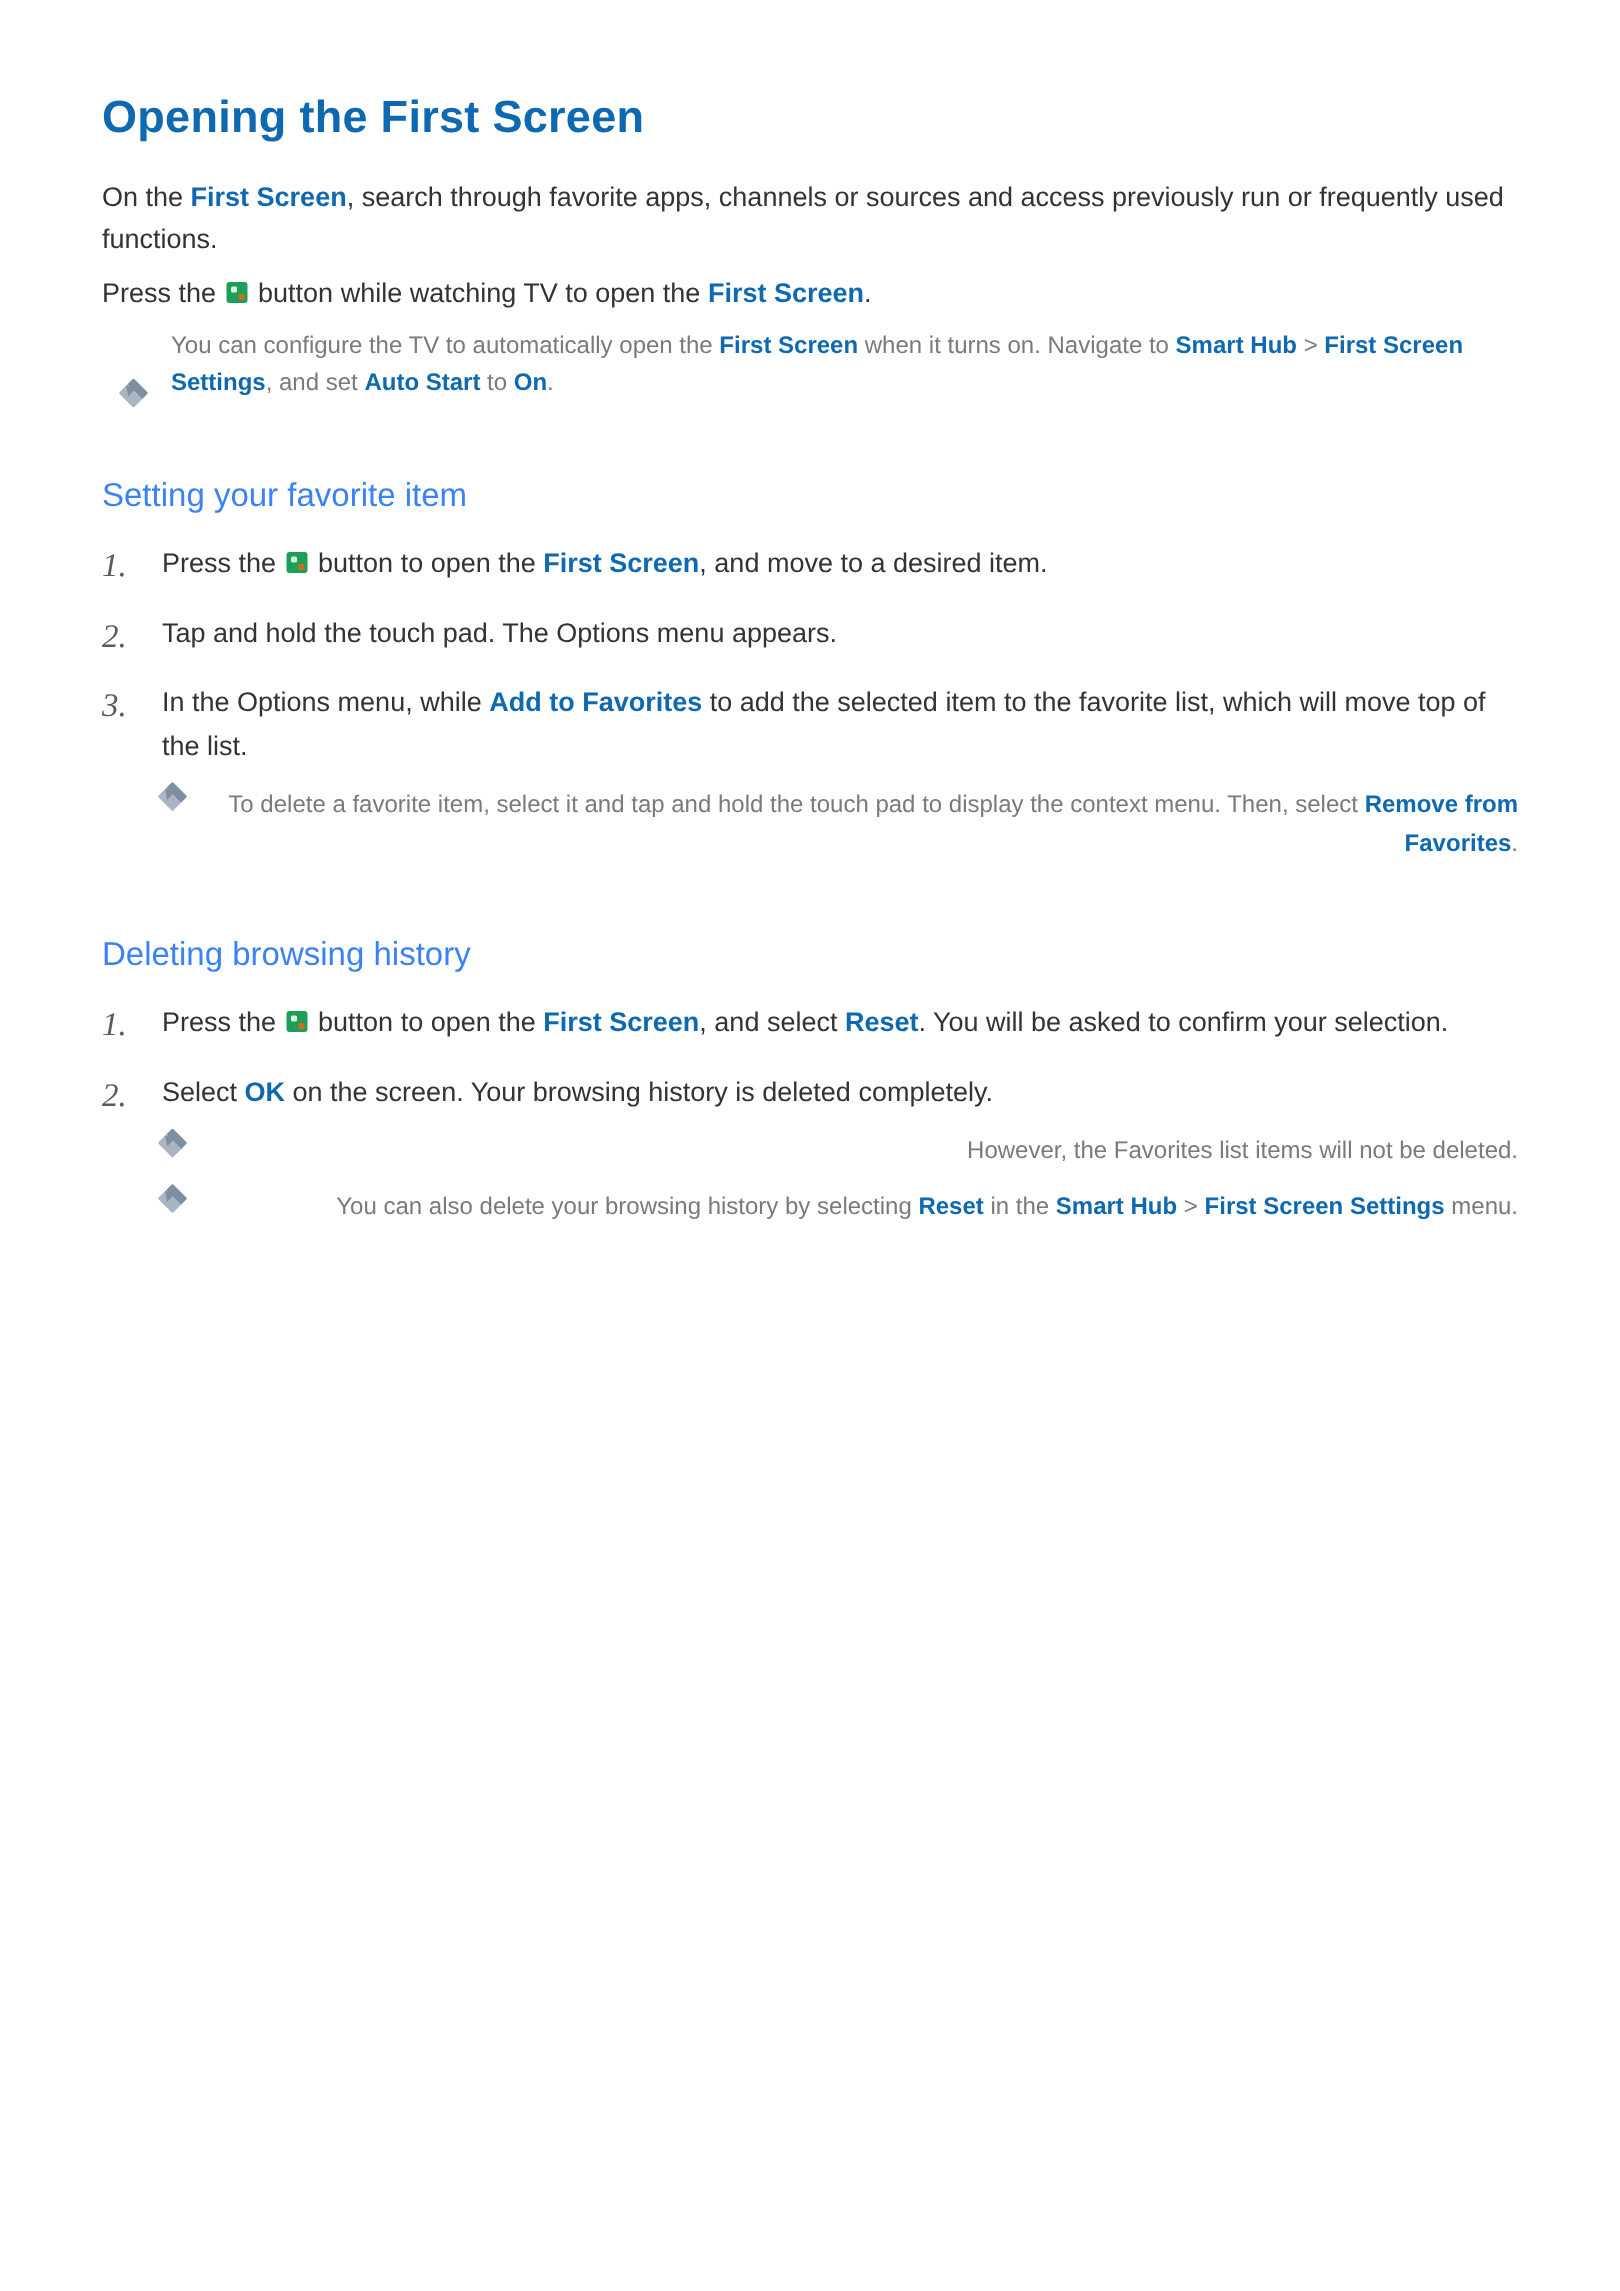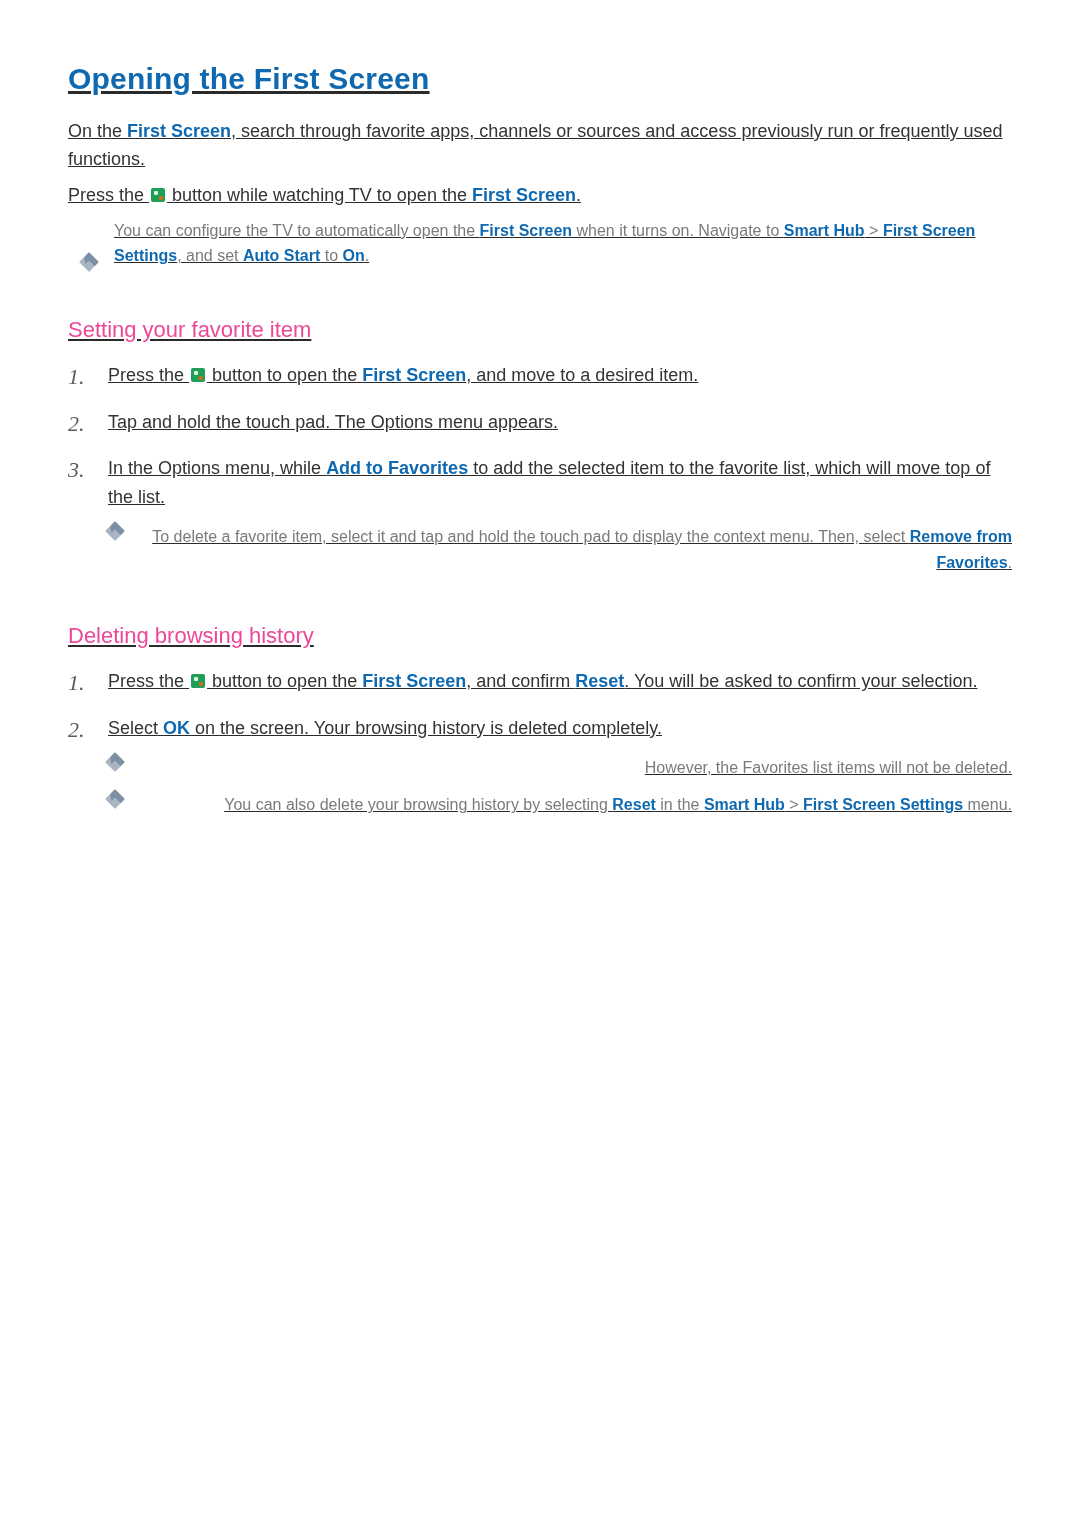--- a/index.html
+++ b/index.html
@@ -1,26 +1,26 @@
 <!DOCTYPE html>
 <html><head>
 <meta charset="utf-8">
 <style>
   * { box-sizing: border-box; margin: 0; padding: 0; }
   html, body { width: 1080px; background: #fff; font-family: Arial, Helvetica, sans-serif; color: #2a2a2a; }
-  .page { padding: 62px 68px 60px 68px; text-decoration: underline; }
+  .page { padding: 62px 68px 60px 68px; }
   h1 {
     color: #0f69b0;
     font-size: 30px;
     font-weight: 600;
     letter-spacing: 0.2px;
     margin-bottom: 22px;
   }
   h2 {
-    color: #ec4899;
+    color: #3b82f6;
     font-size: 22px;
     font-weight: 500;
     margin-top: 48px;
     margin-bottom: 18px;
   }
   p.body {
     font-size: 18px;
     line-height: 1.55;
     color: #333;
     margin-bottom: 8px;
@@ -168,21 +168,21 @@
           <span>To delete a favorite item, select it and tap and hold the touch pad to display the context menu. Then, select </span><span class="highlight">Remove from Favorites</span><span>.</span>
         </div>
       </div>
     </li>
   </ol>
 
   <h2>Deleting browsing history</h2>
 
   <ol class="steps">
     <li>
-      <span>Press the </span><span class="cube-icon"></span><span> button to open the </span><span class="highlight">First Screen</span><span>, and confirm </span><span class="highlight">Reset</span><span>. You will be asked to confirm your selection.</span>
+      <span>Press the </span><span class="cube-icon"></span><span> button to open the </span><span class="highlight">First Screen</span><span>, and select </span><span class="highlight">Reset</span><span>. You will be asked to confirm your selection.</span>
     </li>
     <li>
       <span>Select </span><span class="highlight">OK</span><span> on the screen. Your browsing history is deleted completely.</span>
       <div class="inner-note">
         <span class="note-icon"></span>
         <div class="note-text">However, the Favorites list items will not be deleted.</div>
       </div>
       <div class="inner-note">
         <span class="note-icon"></span>
         <div class="note-text">

